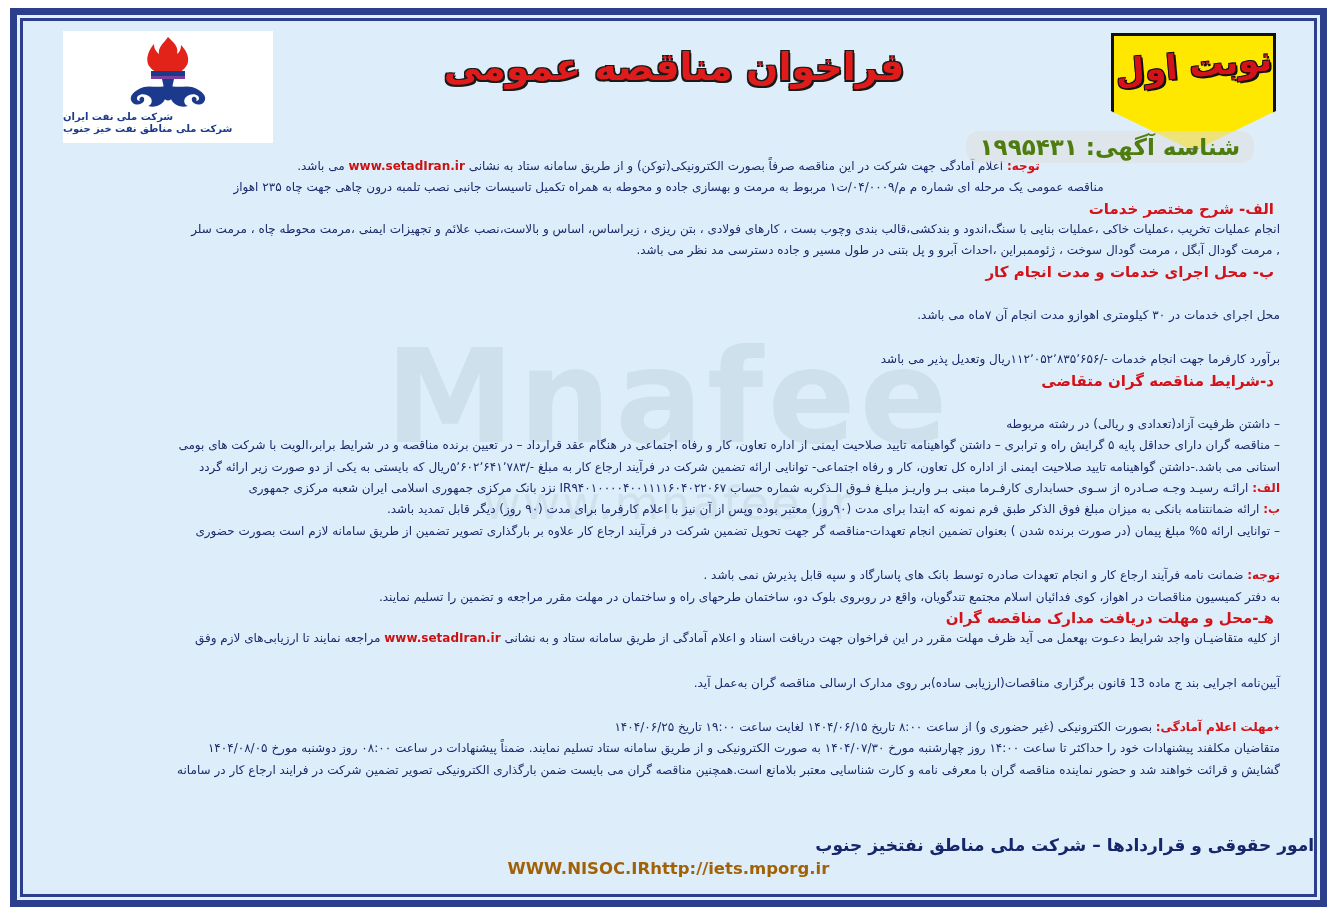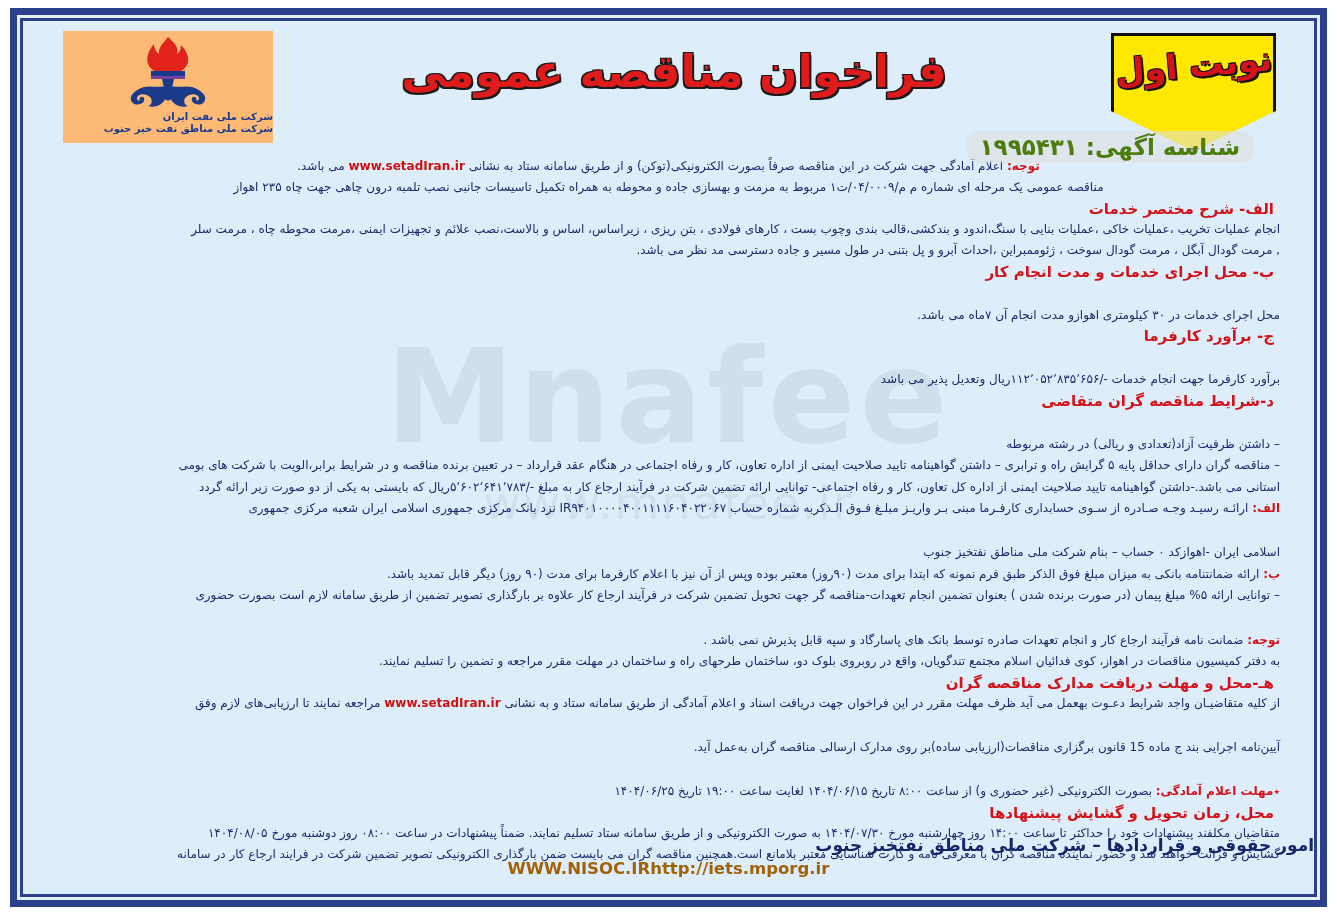--- a/index.html
+++ b/index.html
@@ -94,37 +94,37 @@
     transform: rotate(-5deg);
     z-index: 4;
   }
 
   .main-title {
     position: absolute;
     right: 300px;
     top: 24px;
     width: 680px;
     text-align: center;
-    font-size: 45px;
+    font-size: 38px;
     font-weight: bold;
     color: #e01b1b;
     text-shadow: 2px 2px 0 #1a1a1a, -1.5px -1.5px 0 #1a1a1a,
                  1.5px -1.5px 0 #1a1a1a, -1.5px 1.5px 0 #1a1a1a;
     letter-spacing: 1px;
   }
 
   
   .logo {
     position: absolute;
     left: 40px;
     top: 10px;
     width: 210px;
     height: 112px;
-    background: #fdba74;
-    text-align: right;
+    background: #ffffff;
+    text-align: left;
   }
   .logo svg { display: block; margin: 2px auto 0; }
   .logo-cap1, .logo-cap2 {
     color: #1b3a8c;
     font-weight: bold;
     line-height: 1.15;
     letter-spacing: 0.5px;
   }
   .logo-cap1 { font-size: 10px; }
   .logo-cap2 { font-size: 10px; }
@@ -246,56 +246,53 @@
 
       <p class="line center">مناقصه عمومی یک مرحله ای شماره  م م/۰۴/۰۰۰۹/ت۱ مربوط به  مرمت و بهسازی جاده و محوطه به همراه تکمیل تاسیسات جانبی نصب تلمبه درون چاهی جهت چاه ۲۳۵ اهواز</p>
 
       <div class="sec-head">الف- شرح مختصر خدمات</div>
       <p class="line">انجام عملیات تخریب ،عملیات خاکی ،عملیات بنایی با سنگ،اندود و بندکشی،قالب بندی وچوب بست ، کارهای فولادی ، بتن ریزی ، زیراساس، اساس و بالاست،نصب علائم و تجهیزات ایمنی ،مرمت محوطه چاه ، مرمت سلر</p>
       <p class="line">, مرمت گودال آبگل ، مرمت گودال سوخت ، ژئوممبراین ،احداث آبرو و پل بتنی در طول مسیر و جاده دسترسی مد نظر می باشد.</p>
 
       <div class="sec-head">ب-  محل اجرای خدمات و مدت انجام کار</div>
       <p class="line right">محل اجرای خدمات در ۳۰ کیلومتری اهوازو مدت انجام آن ۷ماه  می باشد.</p>
 
-      <div class="sec-head">ج-  برآورد کارفرما</div>
       <p class="line right">برآورد کارفرما جهت انجام خدمات   -/۱۱۲٬۰۵۲٬۸۳۵٬۶۵۶ریال  وتعدیل پذیر می باشد</p>
 
       <div class="sec-head">د-شرایط مناقصه گران متقاضی</div>
       <p class="line right">– داشتن ظرفیت آزاد(تعدادی و ریالی) در رشته مربوطه</p>
       <p class="line">– مناقصه گران دارای  حداقل پایه ۵ گرایش راه و ترابری – داشتن گواهینامه تایید صلاحیت ایمنی از اداره تعاون، کار و رفاه اجتماعی در هنگام عقد قرارداد – در تعیین برنده مناقصه و در شرایط برابر،الویت با شرکت های بومی</p>
       <p class="line">استانی می باشد.-داشتن گواهینامه تایید صلاحیت ایمنی از اداره کل تعاون، کار و رفاه اجتماعی- توانایی ارائه تضمین شرکت در فرآیند ارجاع کار به مبلغ -/۵٬۶۰۲٬۶۴۱٬۷۸۳ریال که بایستی به یکی از دو صورت زیر ارائه گردد</p>
       <p class="line">
         <span class="lbl">الف:</span>
         <span>ارائـه رسیـد وجـه صـادره از سـوی حسابداری کارفـرما مبنی بـر واریـز مبلـغ فـوق الـذکربه شماره حساب IR۹۴۰۱۰۰۰۰۴۰۰۱۱۱۱۶۰۴۰۲۲۰۶۷ نزد بانک مرکزی جمهوری اسلامی ایران شعبه مرکزی جمهوری</span>
       </p>
-      <p class="line right">اسلامی ایران -اهوازکد ۰ حساب – بنام  شرکت ملی مناطق نفتخیز جنوب</p>
       <p class="line">
         <span class="lbl">ب:</span>
         <span>ارائه ضمانتنامه بانکی به میزان مبلغ فوق الذکر طبق فرم نمونه که ابتدا برای مدت (۹۰روز) معتبر بوده  وپس از آن نیز با اعلام کارفرما برای مدت (۹۰ روز) دیگر قابل تمدید باشد.</span>
       </p>
       <p class="line">– توانایی ارائه ۵% مبلغ پیمان (در صورت برنده شدن ) بعنوان تضمین انجام تعهدات-مناقصه گر جهت تحویل تضمین شرکت در فرآیند ارجاع کار علاوه بر بارگذاری تصویر تضمین از طریق سامانه لازم است بصورت حضوری</p>
       <p class="line right">
         <span class="lbl">توجه:</span>
         <span>ضمانت نامه فرآیند ارجاع کار و انجام تعهدات صادره توسط بانک های پاسارگاد و سپه قابل پذیرش نمی باشد .</span>
       </p>
       <p class="line">به دفتر کمیسیون مناقصات در اهواز، کوی فدائیان اسلام مجتمع تندگویان، واقع در روبروی بلوک دو، ساختمان طرحهای راه و ساختمان در مهلت مقرر مراجعه و تضمین را تسلیم نمایند.</p>
 
       <div class="sec-head">هـ-محل و مهلت دریافت مدارک مناقصه گران</div>
       <p class="line">
         <span>از کلیه متقاضیـان واجد شرایط دعـوت بهعمل می آید ظرف مهلت مقرر در این فراخوان جهت دریافت اسناد و اعلام آمادگی از طریق سامانه ستاد و به نشانی</span>
         <a class="url">www.setadIran.ir</a>
         <span>مراجعه نمایند تا ارزیابی‌های لازم وفق</span>
       </p>
-      <p class="line right">آیین‌نامه اجرایی بند ج ماده 15 قانون برگزاری مناقصات(ارزیابی ساده)بر روی مدارک ارسالی مناقصه گران به‌عمل آید.</p>
+      <p class="line right">آیین‌نامه اجرایی بند ج ماده 13 قانون برگزاری مناقصات(ارزیابی ساده)بر روی مدارک ارسالی مناقصه گران به‌عمل آید.</p>
       <p class="line right">
         <span class="lbl">٭مهلت اعلام آمادگی:</span>
         <span>بصورت الکترونیکی (غیر حضوری و) از ساعت ۸:۰۰ تاریخ ۱۴۰۴/۰۶/۱۵ لغایت  ساعت  ۱۹:۰۰  تاریخ  ۱۴۰۴/۰۶/۲۵</span>
       </p>
 
-      <div class="sec-head">محل، زمان تحویل و گشایش پیشنهادها</div>
       <p class="line">متقاضیان مکلفند پیشنهادات خود را حداکثر تا ساعت ۱۴:۰۰ روز چهارشنبه مورخ ۱۴۰۴/۰۷/۳۰ به صورت الکترونیکی و از طریق سامانه ستاد تسلیم نمایند. ضمناً پیشنهادات در ساعت ۰۸:۰۰ روز دوشنبه مورخ ۱۴۰۴/۰۸/۰۵</p>
       <p class="line">گشایش و قرائت خواهند شد و حضور نماینده مناقصه گران با معرفی نامه و کارت شناسایی معتبر بلامانع است.همچنین مناقصه گران می بایست ضمن بارگذاری الکترونیکی تصویر تضمین شرکت در فرایند ارجاع کار در سامانه</p>
 
     </div>
 
     <div class="footer">
       <div class="footer-org">امور حقوقی و قراردادها – شرکت ملی مناطق نفتخیز جنوب</div>
       <div class="footer-url">WWW.NISOC.IRhttp://iets.mporg.ir</div>
     </div>
 

